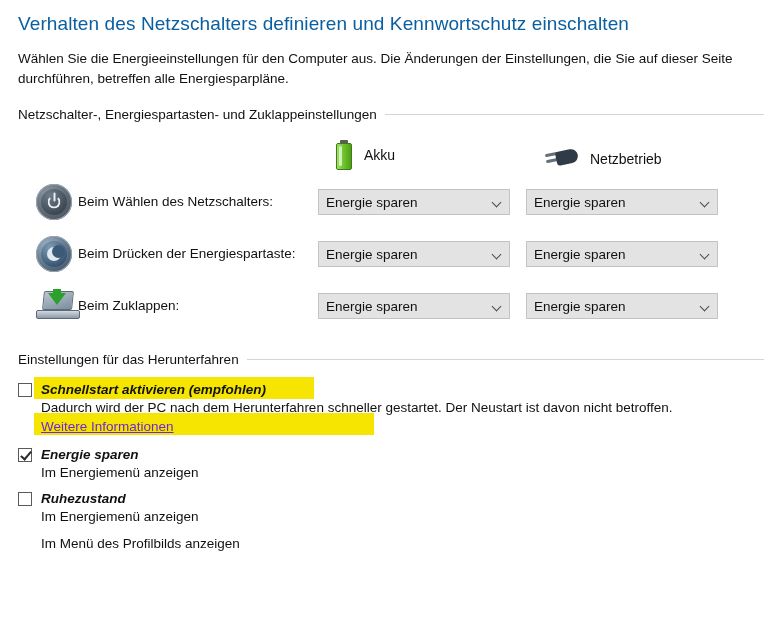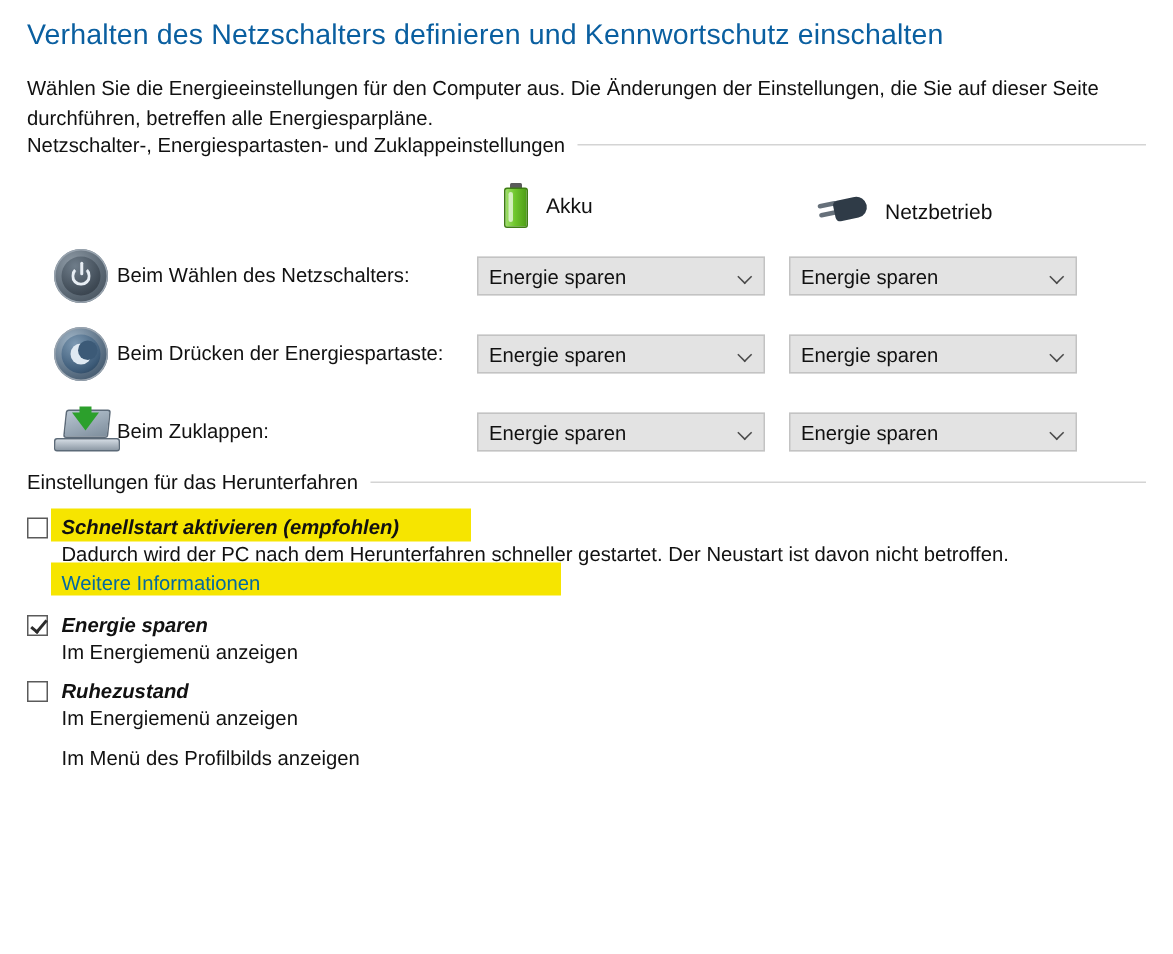--- a/index.html
+++ b/index.html
@@ -26,20 +26,21 @@
     font-size: 19px;
     font-weight: normal;
     letter-spacing: 0.1px;
     margin: 4px 0 14px 0;
     line-height: 22px;
   }
   .intro {
     font-size: 13.5px;
     color: #111;
     line-height: 20px;
+    margin-bottom: 18px;
     max-width: 720px;
   }
   
   .group-header {
     display: flex;
     align-items: center;
     gap: 8px;
     font-size: 13.5px;
     color: #111;
     margin-bottom: 14px;
@@ -270,21 +271,21 @@
     content: "";
     position: absolute;
     left: 0; top: 0;
     width: 6px; height: 6px;
     border-right: 1px solid #4a4a4a;
     border-bottom: 1px solid #4a4a4a;
     transform: rotate(45deg);
   }
 
   
-  .group2 { }
+  .group2 { margin-top: 20px; }
 
   
   .cb-list { margin-top: 12px; }
   .cb-item { margin-bottom: 4px; }
   .cb-line {
     display: flex;
     align-items: flex-start;
     gap: 9px;
   }
   .cb {
@@ -313,21 +314,22 @@
     font-style: italic;
   }
   .cb-desc {
     font-size: 13.5px;
     color: #111;
     line-height: 19px;
     margin-left: 23px;
     max-width: 680px;
   }
   .link {
-    color: #0369a1;
+    color: #6d28d9;
+    text-decoration: underline;
     cursor: pointer;
   }
   .hl-band {
     position: absolute;
     background: #f6e500;
     z-index: 0;
   }
   .cb-item.first { position: relative; }
   .cb-item.first .cb-line,
   .cb-item.first .cb-desc { position: relative; z-index: 1; }

